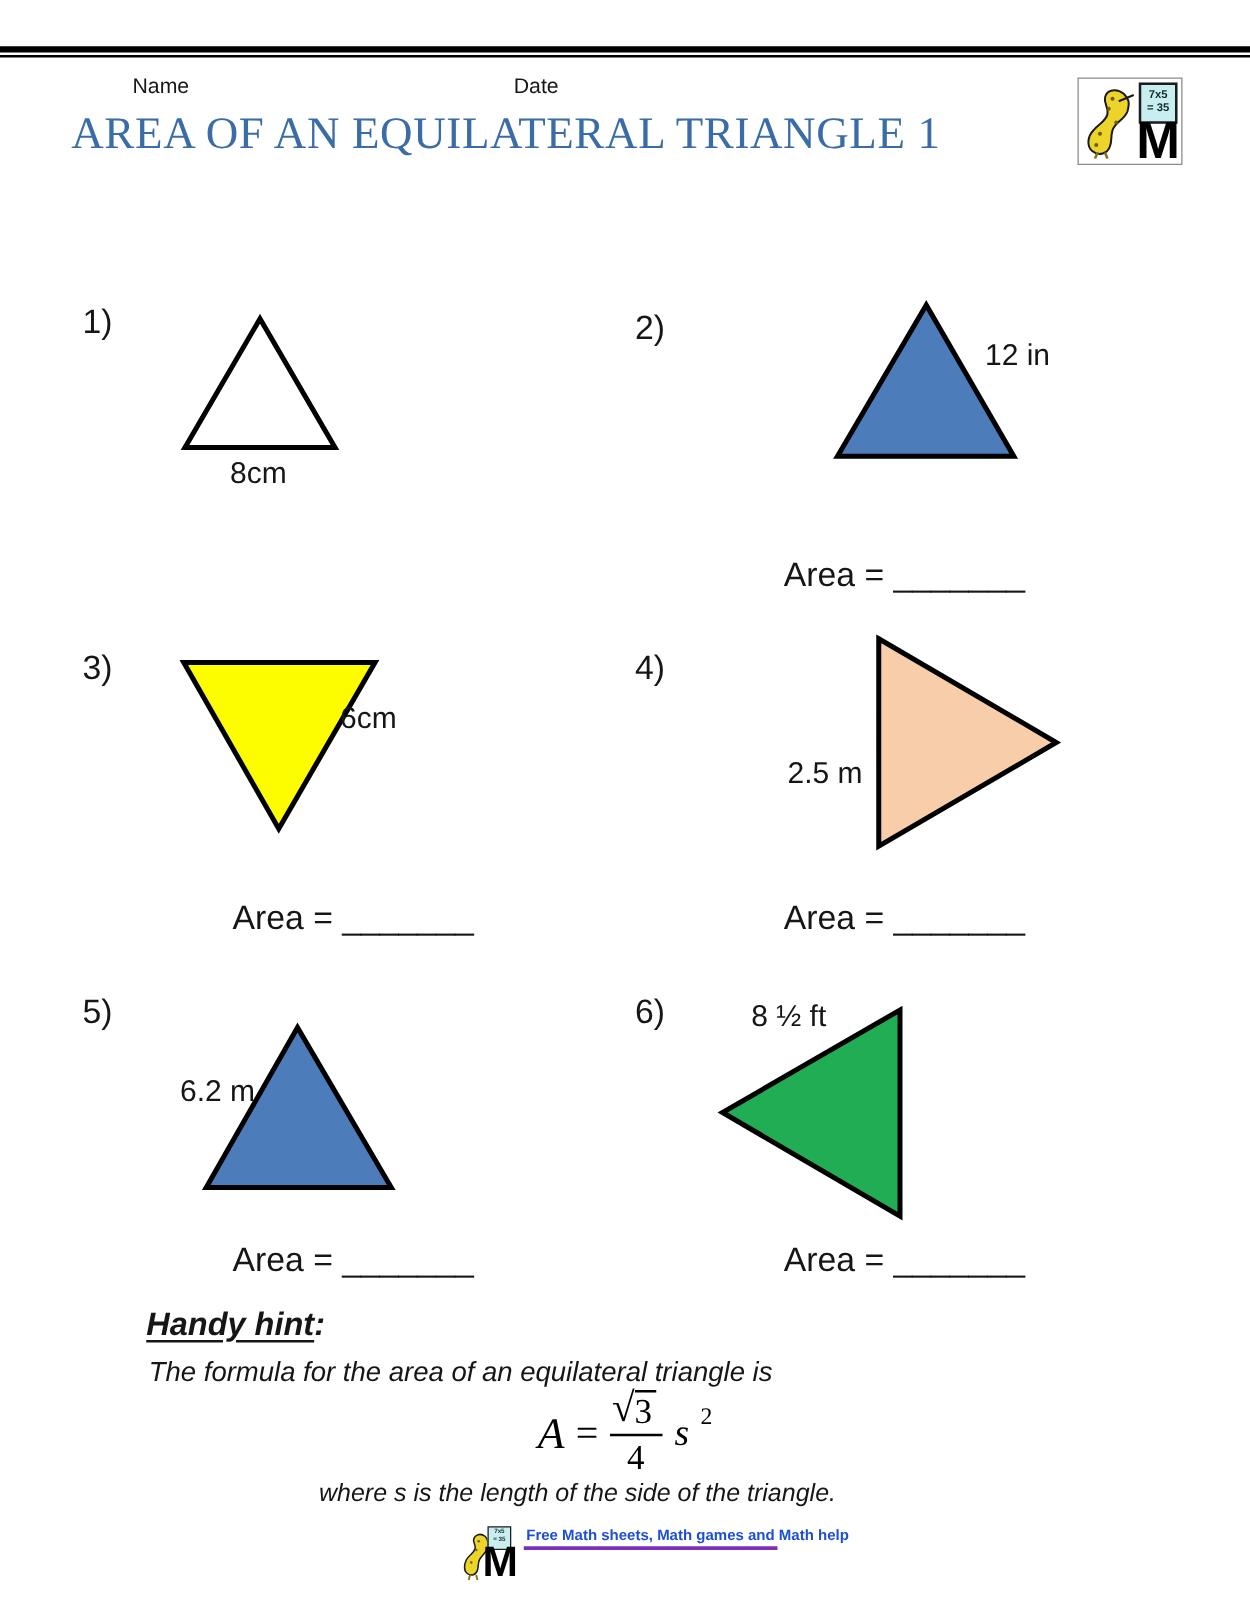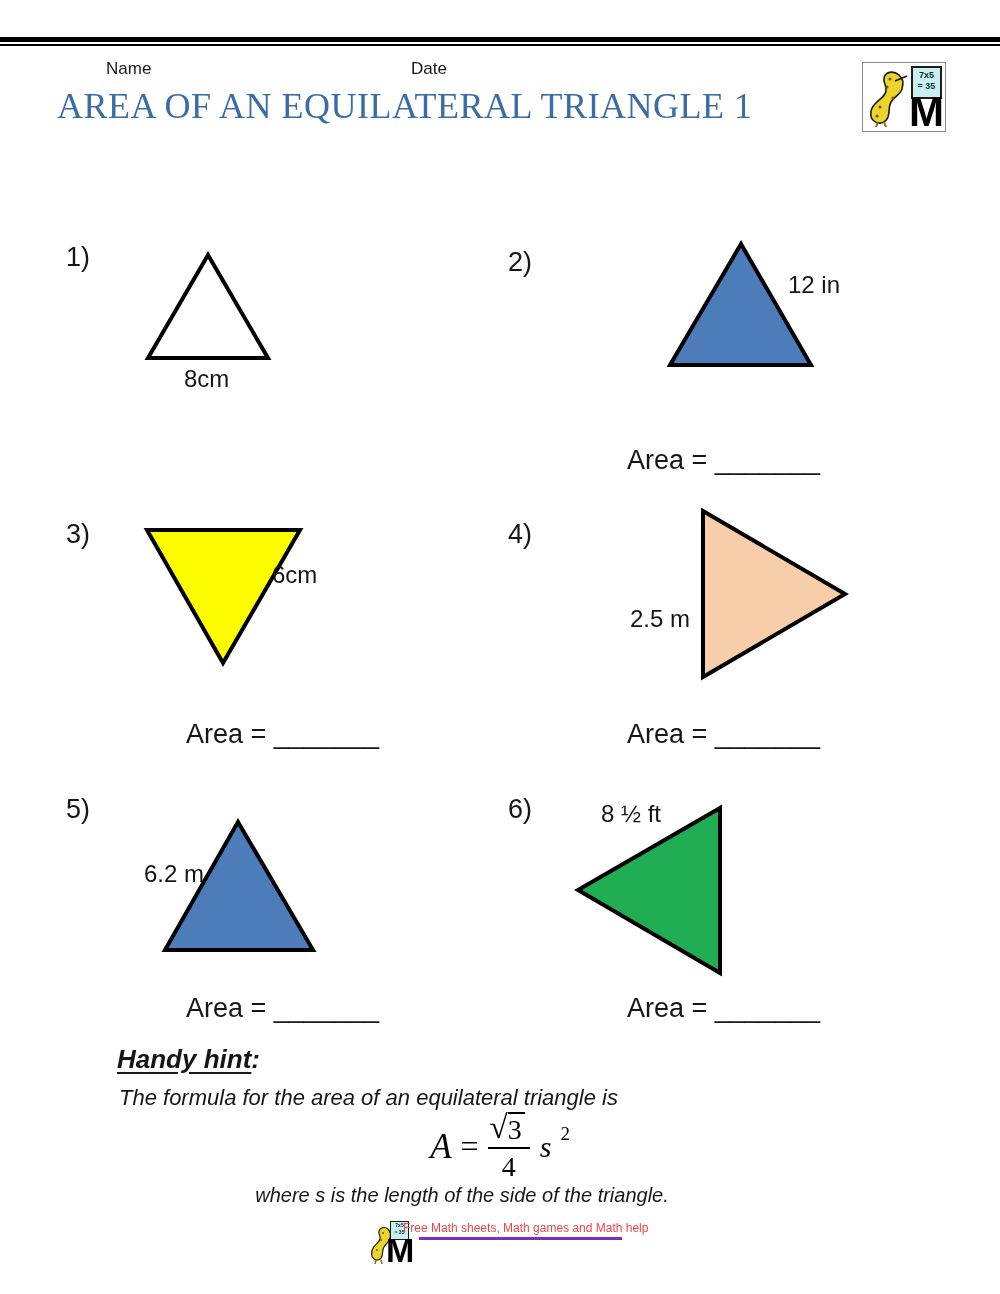--- a/index.html
+++ b/index.html
@@ -61,21 +61,21 @@
   .radicand{border-top:2.5px solid #000;font-size:28px;padding:2px 3px 0 0;}
   .frac .den{font-size:28px;padding-top:4px;}
   .f-s{font-size:30px;font-style:italic;margin-left:1px;}
   .f-sup{font-size:19px;position:relative;top:-13px;}
   .hint-footnote{left:0;top:1184px;width:924px;text-align:center;font-size:20px;font-style:italic;}
 
   
   .footer-board{left:390px;top:1221px;width:19px;height:19px;background:#c9eef0;border:1px solid #1c1c1c;
                 font-size:5px;font-weight:bold;line-height:1.3;text-align:center;color:#102a2a;box-sizing:border-box;}
   .footer-m{left:386px;top:1233px;font-size:34px;font-weight:bold;line-height:1;color:#000;letter-spacing:-2px;}
-  .footer-tagline{left:403px;top:1221px;font-size:12px;font-weight:normal;color:#ef4444;}
+  .footer-tagline{left:421px;top:1221px;font-size:12px;font-weight:bold;color:#1d4ed8;}
   .footer-rule{left:419px;top:1237px;width:203px;height:3px;}
   .footer-wordmark{left:417px;top:1240px;font-size:20px;font-weight:bold;letter-spacing:1.5px;
                    color:#fff;-webkit-text-stroke:1.2px #000;}
 </style>
 </head>
 <body>
 
 <div class="page">
 
   <div class="abs rule-thick"></div>

